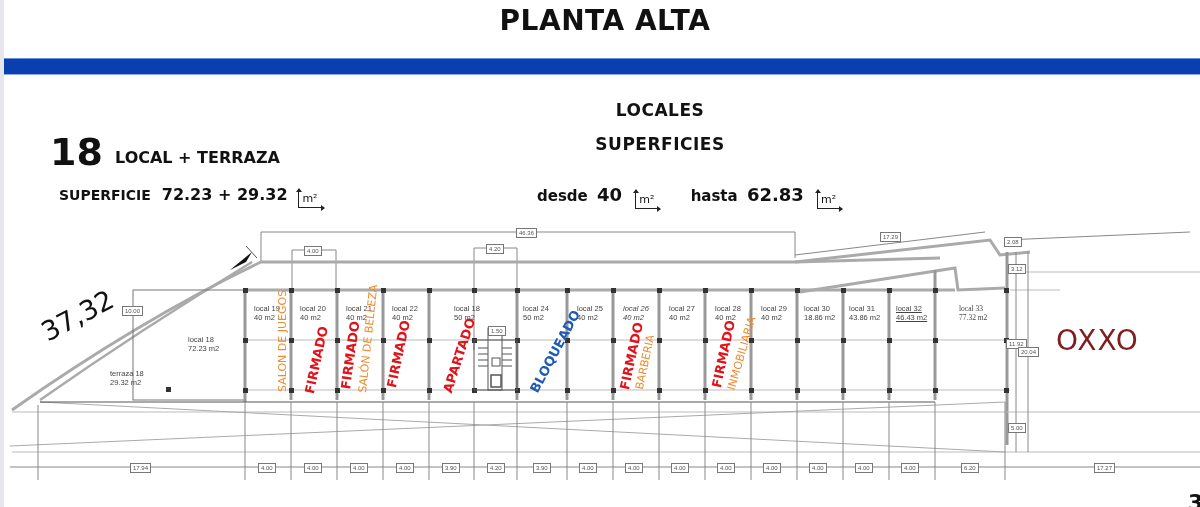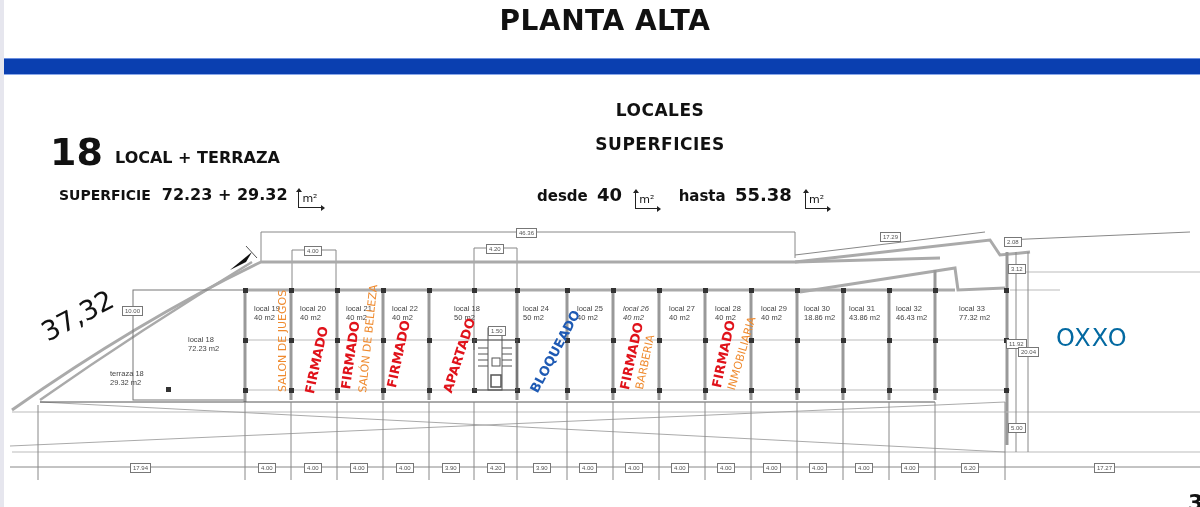--- a/index.html
+++ b/index.html
@@ -19,21 +19,21 @@
   .range .big{font-size:18px;margin:0 2px 0 4px;}
   .range .lbl{font-weight:bold;}
   .plan{position:absolute;left:0;top:0;}
   .lbl-local{position:absolute;font-size:7.5px;color:#444;line-height:9px;}
   .status{position:absolute;font-family:"DejaVu Sans",sans-serif;font-weight:bold;font-size:13px;transform-origin:left top;white-space:nowrap;}
   .status.red{color:#e0121a;}
   .status.blue{color:#1e5ab4;}
   .status.orange{color:#ef8a2e;font-weight:normal;font-size:11px;}
   .dim{position:absolute;font-size:6px;color:#555;border:0.8px solid #777;background:#fff;padding:0 2px;line-height:8px;}
   .curve-label{position:absolute;left:36px;top:320px;font-size:27px;color:#111;transform:rotate(-28deg);transform-origin:left top;font-family:"DejaVu Sans",sans-serif;}
-  .oxxo{position:absolute;left:1056px;top:324px;font-family:"DejaVu Sans",sans-serif;font-size:24px;color:#0369a1;letter-spacing:1px;}
+  .oxxo{position:absolute;left:1056px;top:324px;font-family:"DejaVu Sans",sans-serif;font-size:28px;color:#7f1d1d;letter-spacing:1px;}
   .page-num{position:absolute;left:1188px;top:490px;font-family:"DejaVu Sans",sans-serif;font-weight:bold;font-size:22px;color:#111;}
 </style>
 </head>
 <body>
 
 <div class="left-strip"></div>
 <div class="title">PLANTA ALTA</div>
 <div class="blue-bar"></div>
 
 <div class="unit-num">18</div>
@@ -43,22 +43,22 @@
   <span class="val">72.23 + 29.32</span>
   <span class="m2-icon">m²</span>
 </div>
 
 <div class="sec-title" style="top:100px;">LOCALES</div>
 <div class="sec-title" style="top:134px;">SUPERFICIES</div>
 <div class="range">
   <span class="lbl">desde</span>
   <span class="big">40</span>
   <span class="m2-icon">m²</span>
-  <span class="lbl" style="margin-left:16px;">hasta</span>
-  <span class="big">55.38</span>
+  <span class="lbl" style="margin-left:28px;">hasta</span>
+  <span class="big">62.83</span>
   <span class="m2-icon">m²</span>
 </div>
 
 <svg class="plan" width="1200" height="507">
   <g stroke="#888" stroke-width="1" fill="none">
 
     <line x1="261" y1="232" x2="795" y2="232"></line>
     <line x1="261" y1="232" x2="261" y2="262"></line>
     <line x1="795" y1="232" x2="795" y2="258"></line>
     <line x1="292" y1="250" x2="336" y2="250"></line>
@@ -301,25 +301,25 @@
     <div>40 m2</div>
   </div>
 <div class="lbl-local" style="left:804px;top:304px;">
     <div>local 30</div>
     <div>18.86 m2</div>
   </div>
 <div class="lbl-local" style="left:849px;top:304px;">
     <div>local 31</div>
     <div>43.86 m2</div>
   </div>
-<div class="lbl-local" style="left:896px;top:304px;">
+<div class="lbl-local" style="left:896px;top:304px;text-decoration:underline;">
     <div>local 32</div>
     <div>46.43 m2</div>
   </div>
-<div class="lbl-local" style="left:959px;top:304px;">
+<div class="lbl-local" style="left:959px;top:304px;font-family:Liberation Serif, serif;">
     <div>local 33</div>
     <div>77.32 m2</div>
   </div>
 
 <div class="status orange" style="left:276px;top:392px;transform:rotate(-90deg);">SALON DE JUEGOS</div>
 <div class="status red" style="left:302px;top:392px;transform:rotate(-78deg);">FIRMADO</div>
 <div class="status red" style="left:338px;top:388px;transform:rotate(-82deg);">FIRMADO</div>
 <div class="status orange" style="left:356px;top:392px;transform:rotate(-84deg);">SALÓN DE BELLEZA</div>
 <div class="status red" style="left:384px;top:386px;transform:rotate(-78deg);">FIRMADO</div>
 <div class="status red" style="left:440px;top:390px;transform:rotate(-72deg);">APARTADO</div>

